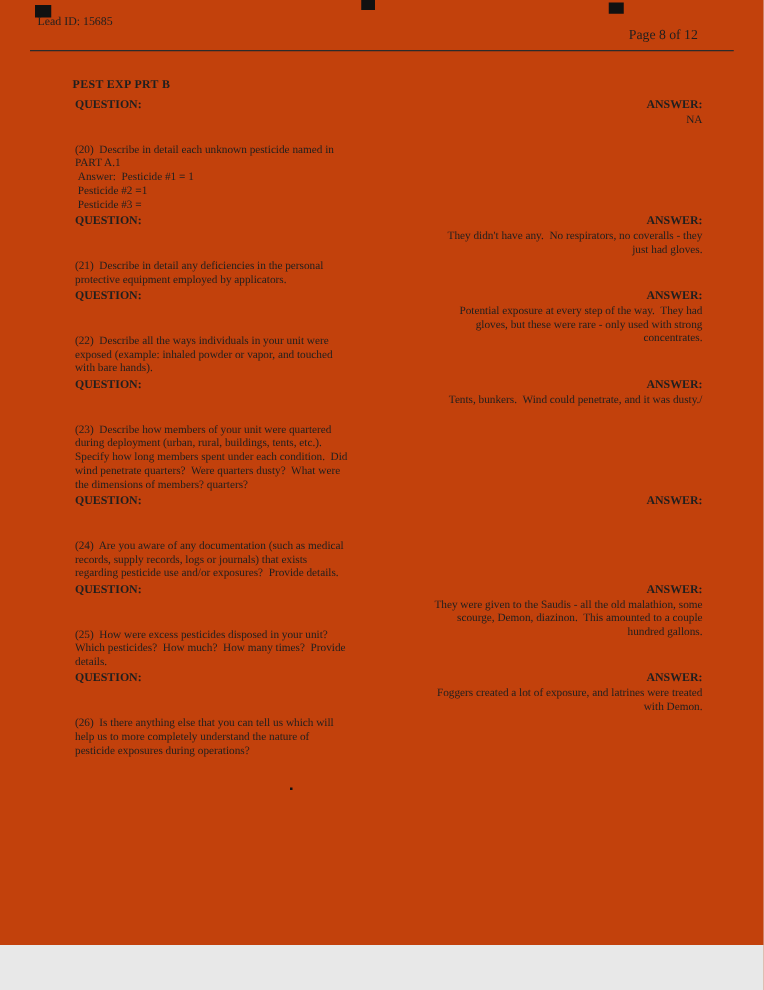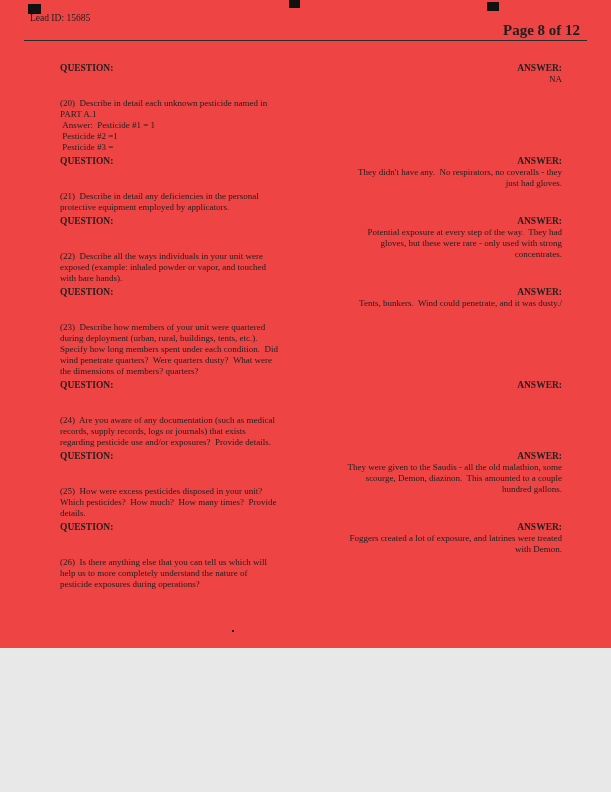--- a/index.html
+++ b/index.html
@@ -3,43 +3,42 @@
 <meta charset="utf-8">
 <style>
   html, body {
     margin: 0;
     padding: 0;
     background: #e8e8e8;
   }
   .page {
     position: relative;
     width: 611px;
-    height: 648px;
+    height: 756px;
     margin: 0 auto;
-    background: #ef4444;
+    background: #c2410c;
     font-family: "Liberation Serif", "DejaVu Serif", serif;
     color: #1f1f1f;
     overflow: hidden;
   }
   .artifact {
     position: absolute;
     background: #111;
   }
   .lead-id {
     position: absolute;
     left: 30px;
     top: 13px;
     font-size: 9.5px;
   }
   .page-number {
     position: absolute;
     left: 503px;
     top: 22px;
-    font-size: 15px;
-    font-weight: bold;
+    font-size: 11px;
   }
   .top-rule {
     position: absolute;
     left: 24px;
     right: 24px;
     top: 40px;
     height: 1px;
     background: #2b2b2b;
   }
   .content {
@@ -91,20 +90,21 @@
   <div class="artifact" style="left:289px; top:0px; width:11px; height:8px;"></div>
   <div class="artifact" style="left:487px; top:2px; width:12px; height:9px;"></div>
   <div class="artifact" style="left:428px; top:767px; width:12px; height:9px;"></div>
   <div class="artifact" style="left:232px; top:630px; width:2px; height:2px;"></div>
 
   <div class="lead-id">Lead ID: 15685</div>
   <div class="page-number">Page  8 of 12</div>
   <div class="top-rule"></div>
 
   <div class="content">
+    <div class="doc-title">PEST EXP PRT B</div>
 
     <div class="qa-row">
       <div class="q-col">
         <div class="h">QUESTION:</div>
         <div class="body">(20)  Describe in detail each unknown pesticide named in
 PART A.1
  Answer:  Pesticide #1 = 1
  Pesticide #2 =1
  Pesticide #3 =</div>
       </div>

